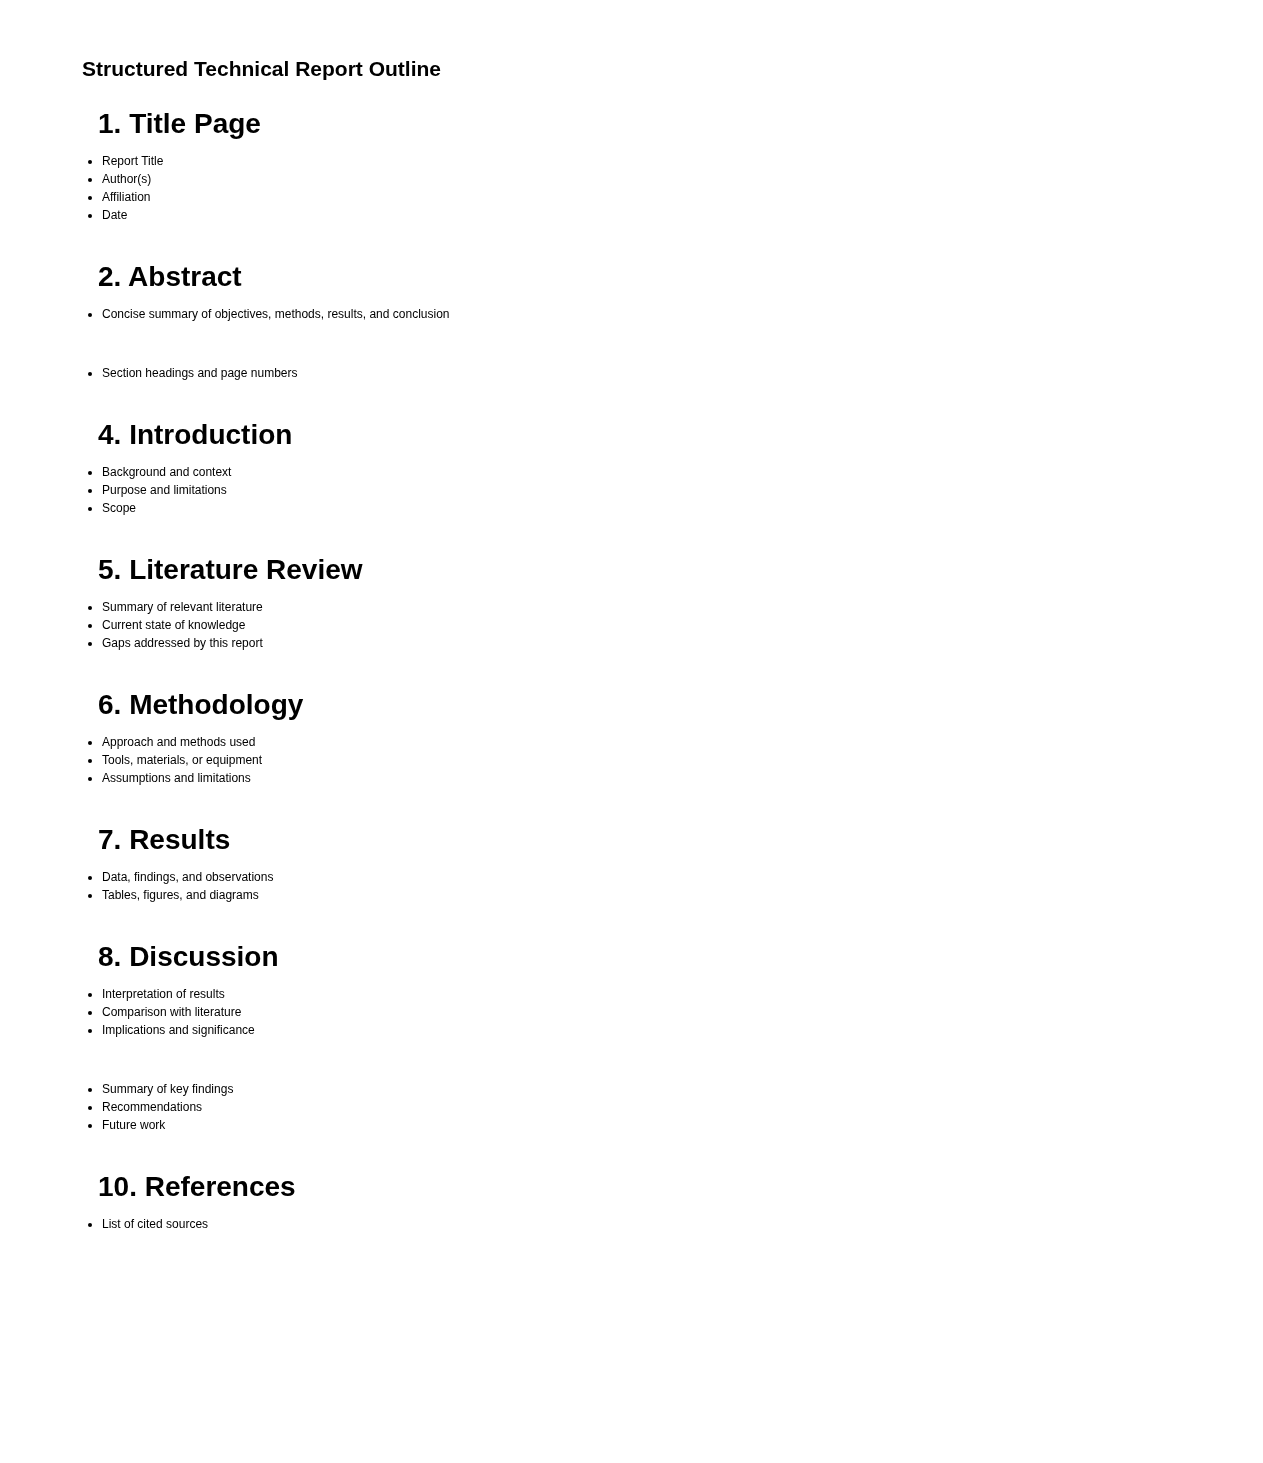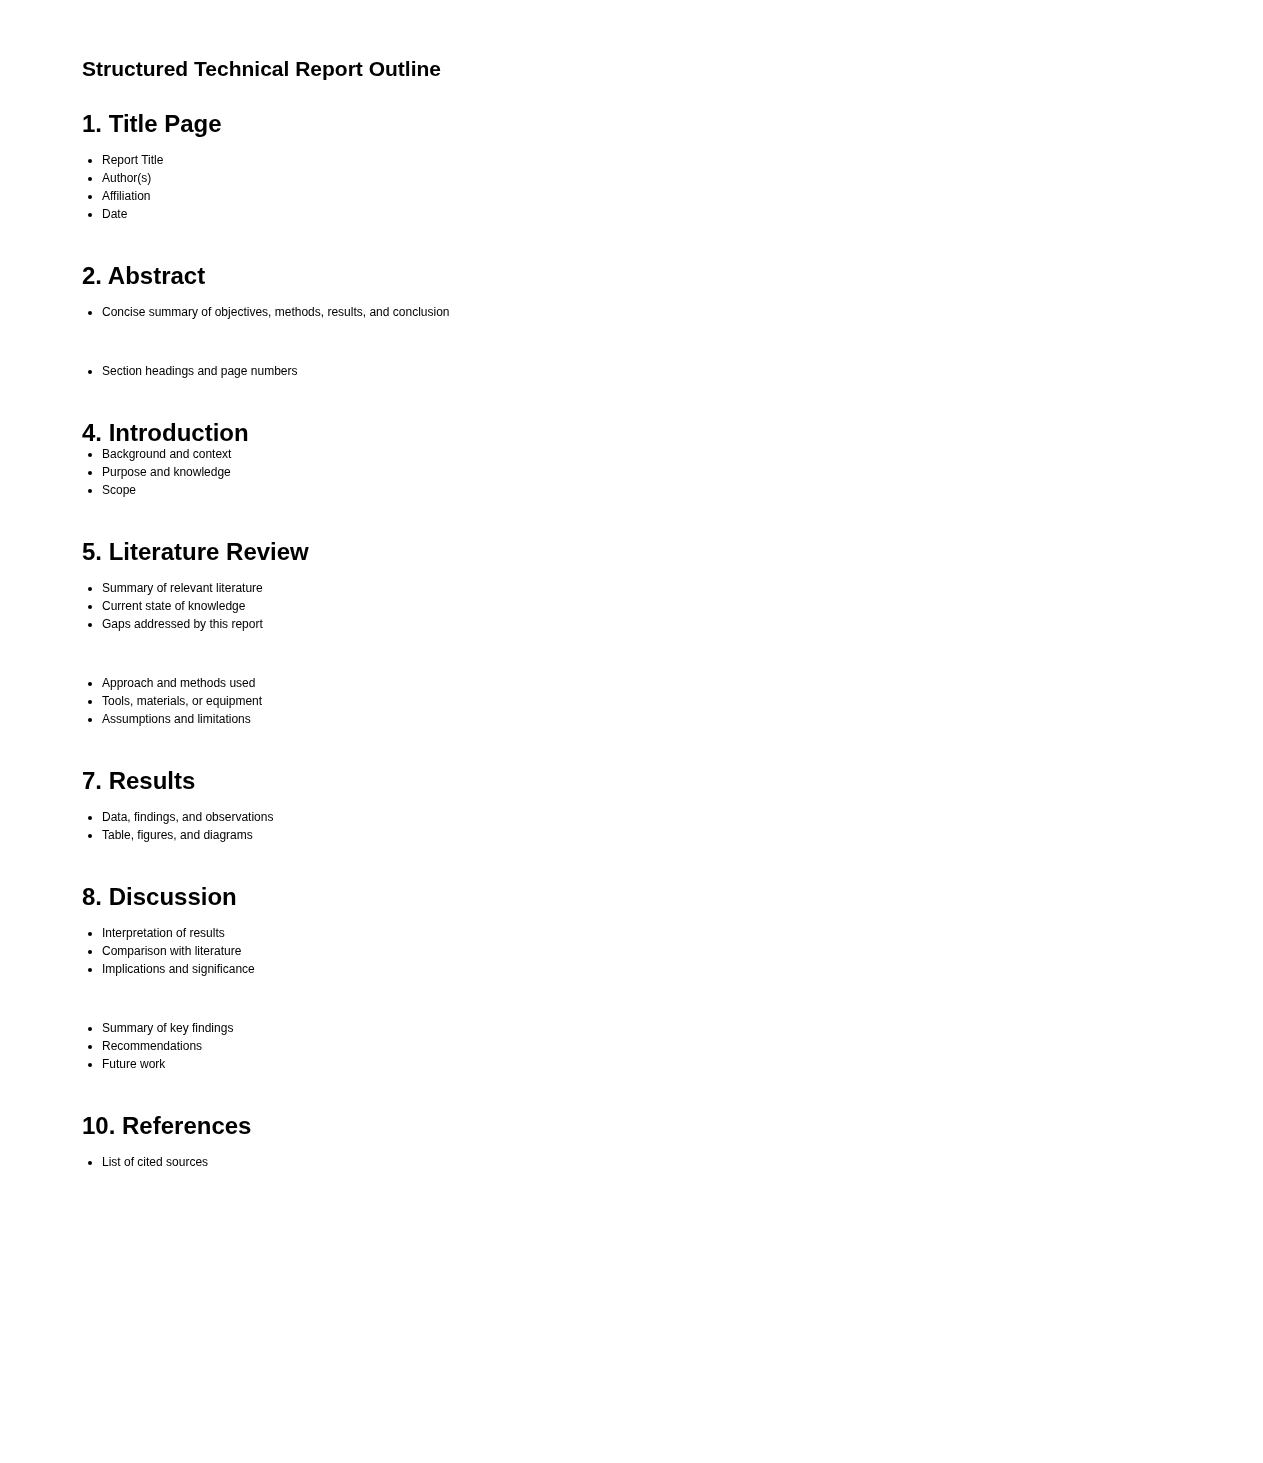--- a/index.html
+++ b/index.html
@@ -1,21 +1,21 @@
 <!DOCTYPE html>
 <html><head>
 <meta charset="utf-8">
 <style>
   html, body { margin: 0; padding: 0; background: #ffffff; }
   body { width: 1263px; height: 1463px; overflow: hidden; font-family: "Liberation Sans", sans-serif; color: #000; }
   .page { position: absolute; left: 0; top: 0; width: 1263px; height: 1301px; overflow: hidden; }
   .content { padding-left: 82px; padding-top: 49px; }
   h1 { margin: 0; font-size: 21px; line-height: 40px; font-weight: bold; }
   .section { margin: 0; }
-  h2 { margin: 0; font-size: 24px; line-height: 24px; font-weight: bold; }
+  h2 { margin: 16px; font-size: 28px; line-height: 24px; font-weight: bold; }
   ul { margin: 0; padding-left: 20px; list-style: disc; }
   li { font-size: 12px; line-height: 18px; }
 </style>
 </head>
 <body>
 
 <div class="page">
   <div class="content">
     <h1>Structured Technical Report Outline</h1>
     <div id="sections">
@@ -36,44 +36,45 @@
         </div>
         <div class="section" style="margin-top: 41px;">
           <ul style="margin-top: 15px;">
             <li>Section headings and page numbers</li>
           </ul>
         </div>
         <div class="section" style="margin-top: 41px;">
           <h2>4. Introduction</h2>
           <ul style="">
             <li>Background and context</li>
-            <li>Purpose and knowledge</li>
+            <li>Purpose and limitations</li>
             <li>Scope</li>
           </ul>
         </div>
         <div class="section" style="margin-top: 41px;">
           <h2>5. Literature Review</h2>
           <ul style="margin-top: 15px;">
             <li>Summary of relevant literature</li>
             <li>Current state of knowledge</li>
             <li>Gaps addressed by this report</li>
           </ul>
         </div>
         <div class="section" style="margin-top: 41px;">
+          <h2>6. Methodology</h2>
           <ul style="margin-top: 15px;">
             <li>Approach and methods used</li>
             <li>Tools, materials, or equipment</li>
             <li>Assumptions and limitations</li>
           </ul>
         </div>
         <div class="section" style="margin-top: 41px;">
           <h2>7. Results</h2>
           <ul style="margin-top: 15px;">
             <li>Data, findings, and observations</li>
-            <li>Table, figures, and diagrams</li>
+            <li>Tables, figures, and diagrams</li>
           </ul>
         </div>
         <div class="section" style="margin-top: 41px;">
           <h2>8. Discussion</h2>
           <ul style="margin-top: 15px;">
             <li>Interpretation of results</li>
             <li>Comparison with literature</li>
             <li>Implications and significance</li>
           </ul>
         </div>

